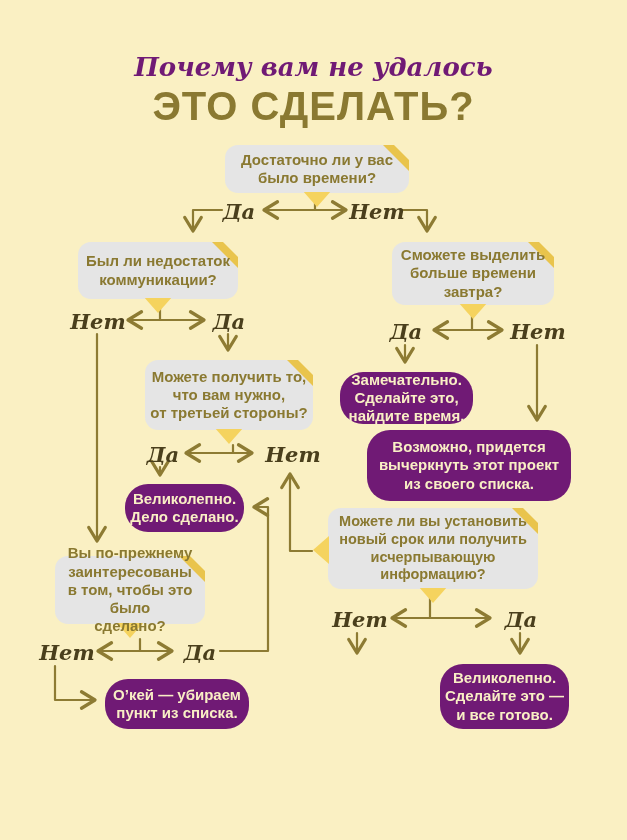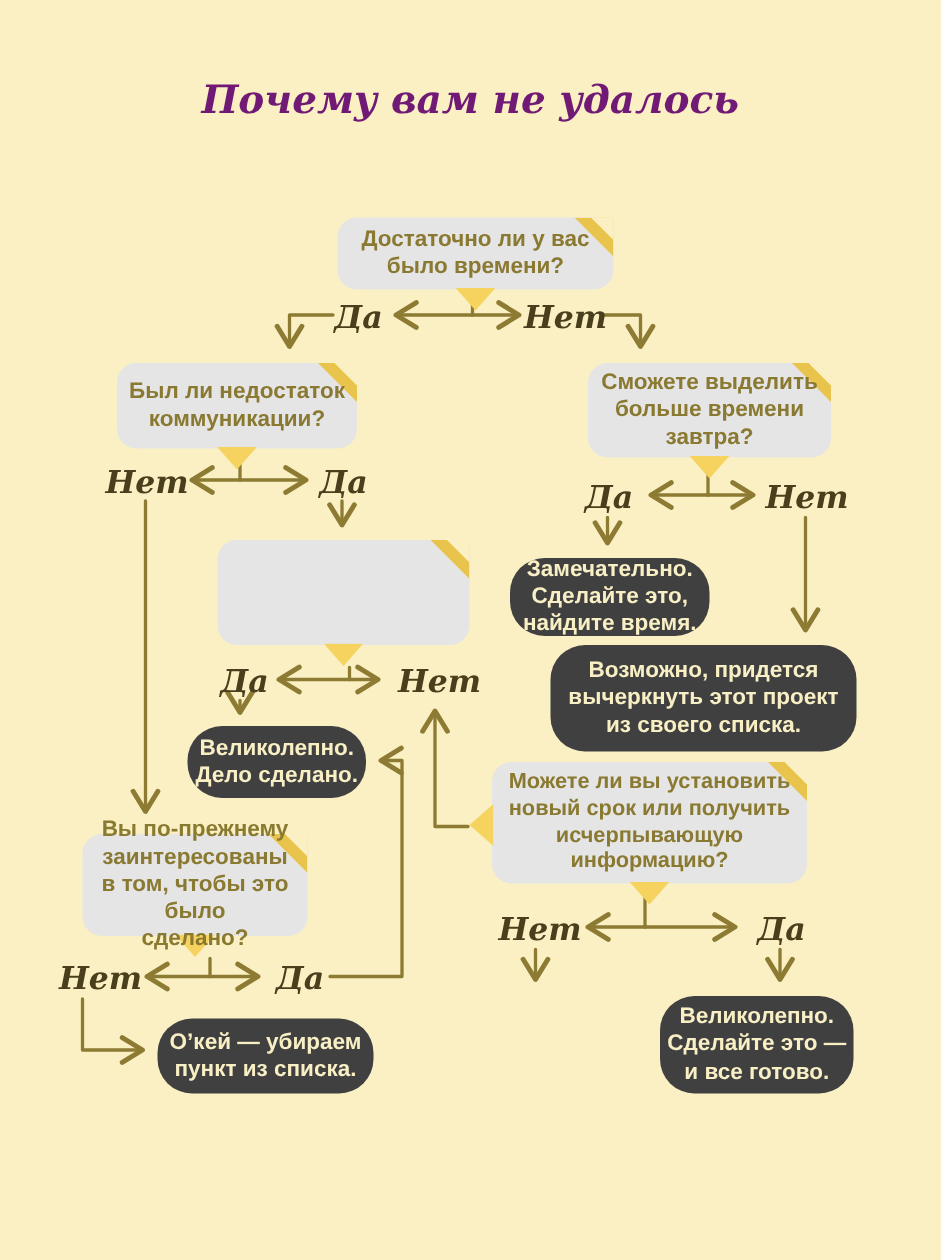--- a/index.html
+++ b/index.html
@@ -42,21 +42,21 @@
   
   .yellow::after{
     content:"";position:absolute;top:0;right:0;width:26px;height:26px;
     background:#e9c44c;clip-path:polygon(0 0,100% 0,100% 100%);z-index:1;
   }
   .yellow::before{
     content:"";position:absolute;top:0;right:0;width:15px;height:15px;
     background:#faf0c3;clip-path:polygon(0 0,100% 0,100% 100%);z-index:2;
   }
   .dark{
-    background:#404040;color:#f9efc5;
+    background:#701a75;color:#f9efc5;
     border-radius:23px;font-size:15px;
   }
   .tail{
     position:absolute;bottom:-14px;left:50%;margin-left:-15px;
     width:30px;height:15px;background:#f5d35e;
     clip-path:polygon(6% 0,94% 0,50% 100%);
   }
   .tail-left{
     position:absolute;left:-15px;top:28px;
     width:16px;height:28px;background:#f5d35e;
@@ -120,20 +120,21 @@
       <path d="M220,651 H268 V507 H254" marker-end="url(#arw)"></path>
 
       <path d="M430,618 H392" marker-end="url(#arw)"></path>
       <path d="M430,618 H490" marker-end="url(#arw)"></path>
       <path d="M357,633 V653" marker-end="url(#arw)"></path>
       <path d="M520,633 V653" marker-end="url(#arw)"></path>
     </g>
   </svg>
 
   <div class="title-script">Почему вам не удалось</div>
+  <div class="title-main">ЭТО СДЕЛАТЬ?</div>
 
   <div class="node yellow" style="left:225px;top:145px;width:184px;height:48px;">
     <span class="txt">Достаточно ли у вас
 было времени?</span>
     <i class="tail"></i>
   </div>
 
   <div class="node yellow" style="left:78px;top:242px;width:160px;height:57px;">
     <span class="txt">Был ли недостаток
 коммуникации?</span>
@@ -141,20 +142,23 @@
   </div>
 
   <div class="node yellow" style="left:392px;top:242px;width:162px;height:63px;">
     <span class="txt">Сможете выделить
 больше времени
 завтра?</span>
     <i class="tail"></i>
   </div>
 
   <div class="node yellow" style="left:145px;top:360px;width:168px;height:70px;">
+    <span class="txt">Можете получить то,
+что вам нужно,
+от третьей стороны?</span>
     <i class="tail"></i>
   </div>
 
   <div class="node yellow small" style="left:328px;top:508px;width:210px;height:81px;">
     <span class="txt">Можете ли вы установить
 новый срок или получить
 исчерпывающую
 информацию?</span>
     <i class="tail"></i>
     <i class="tail-left"></i>

